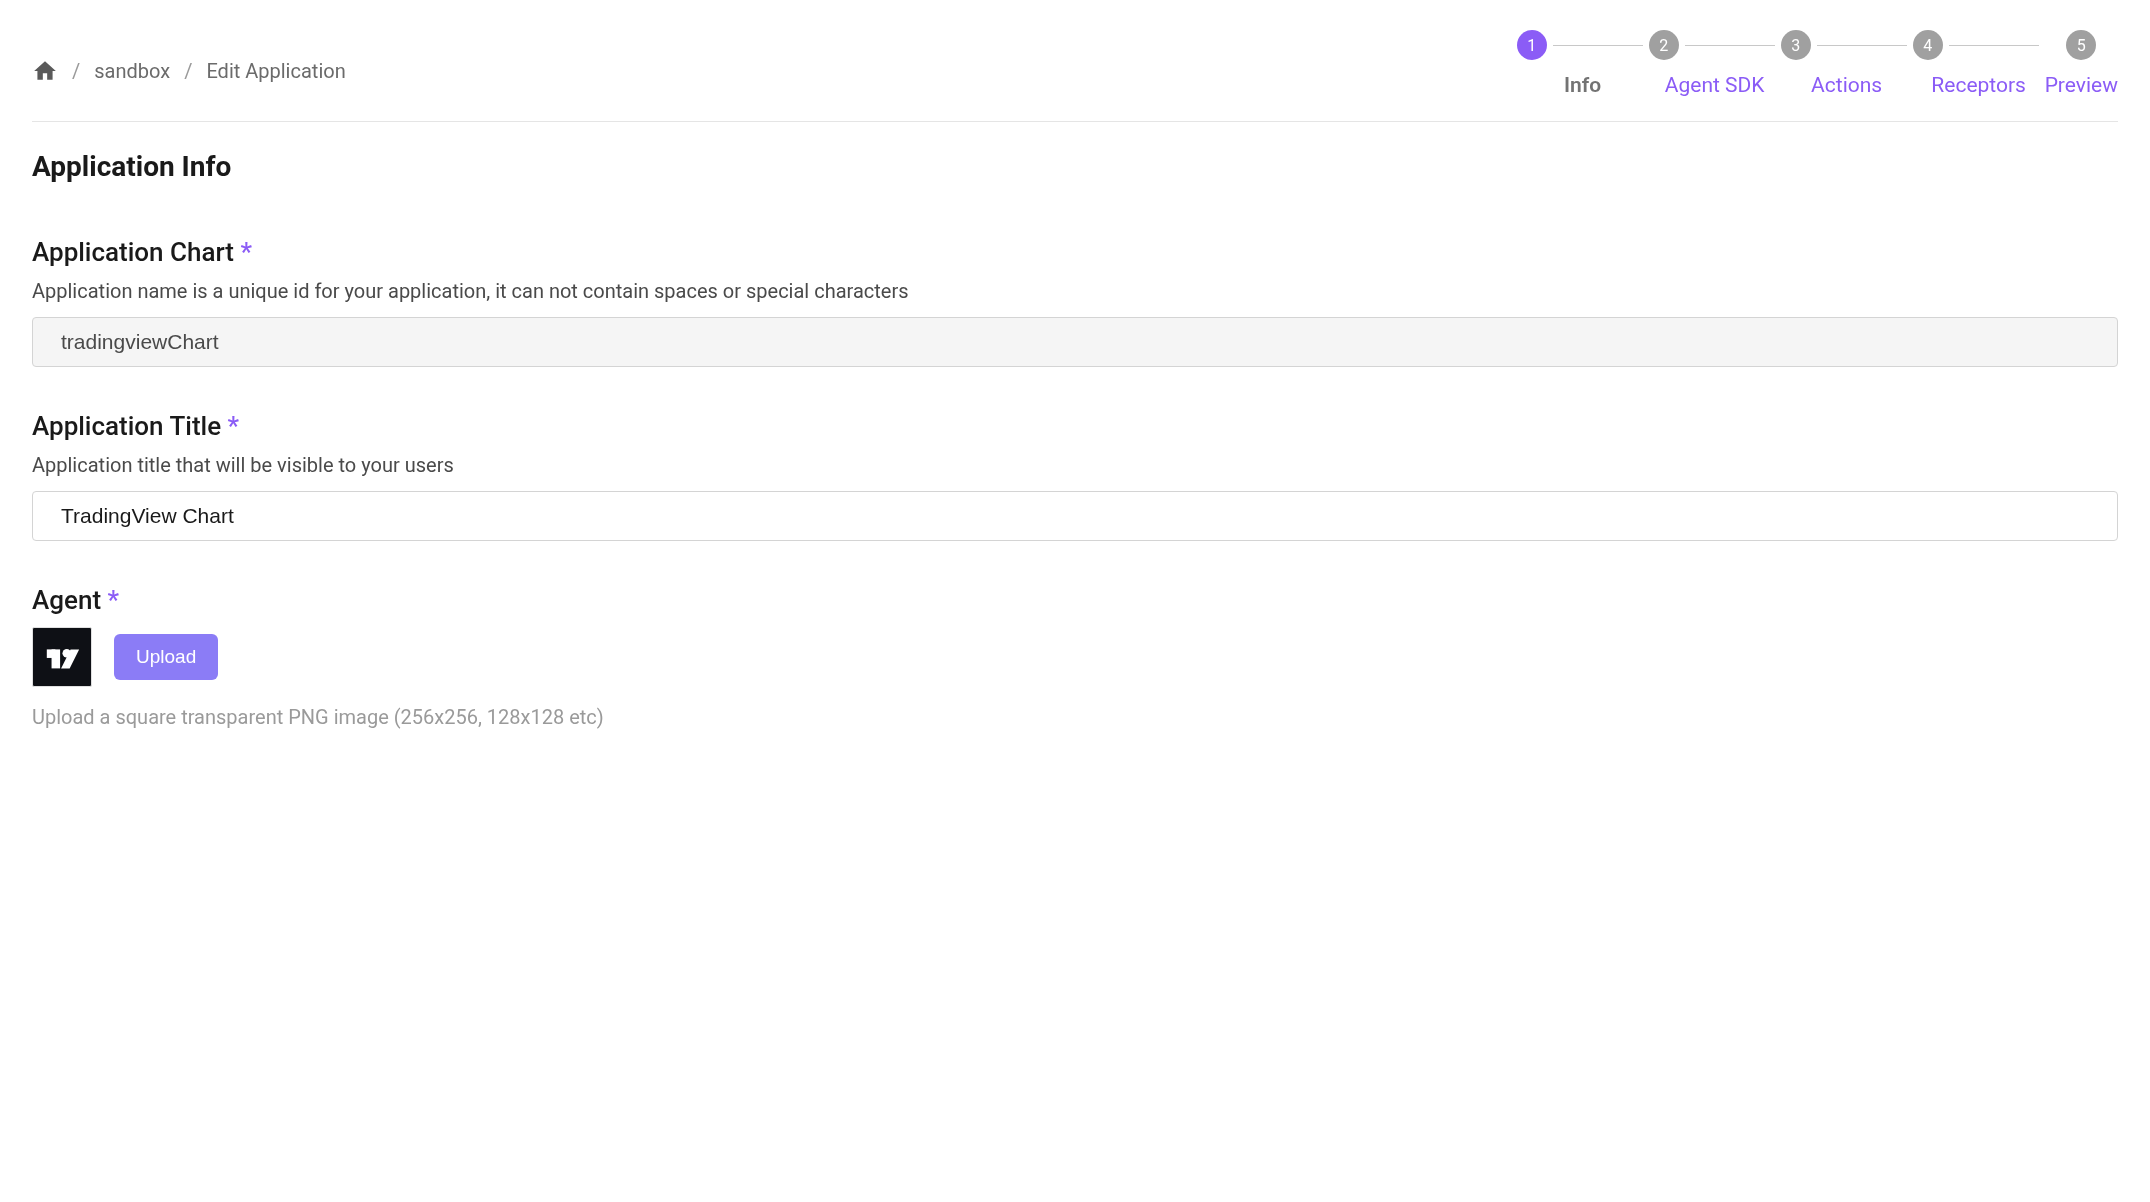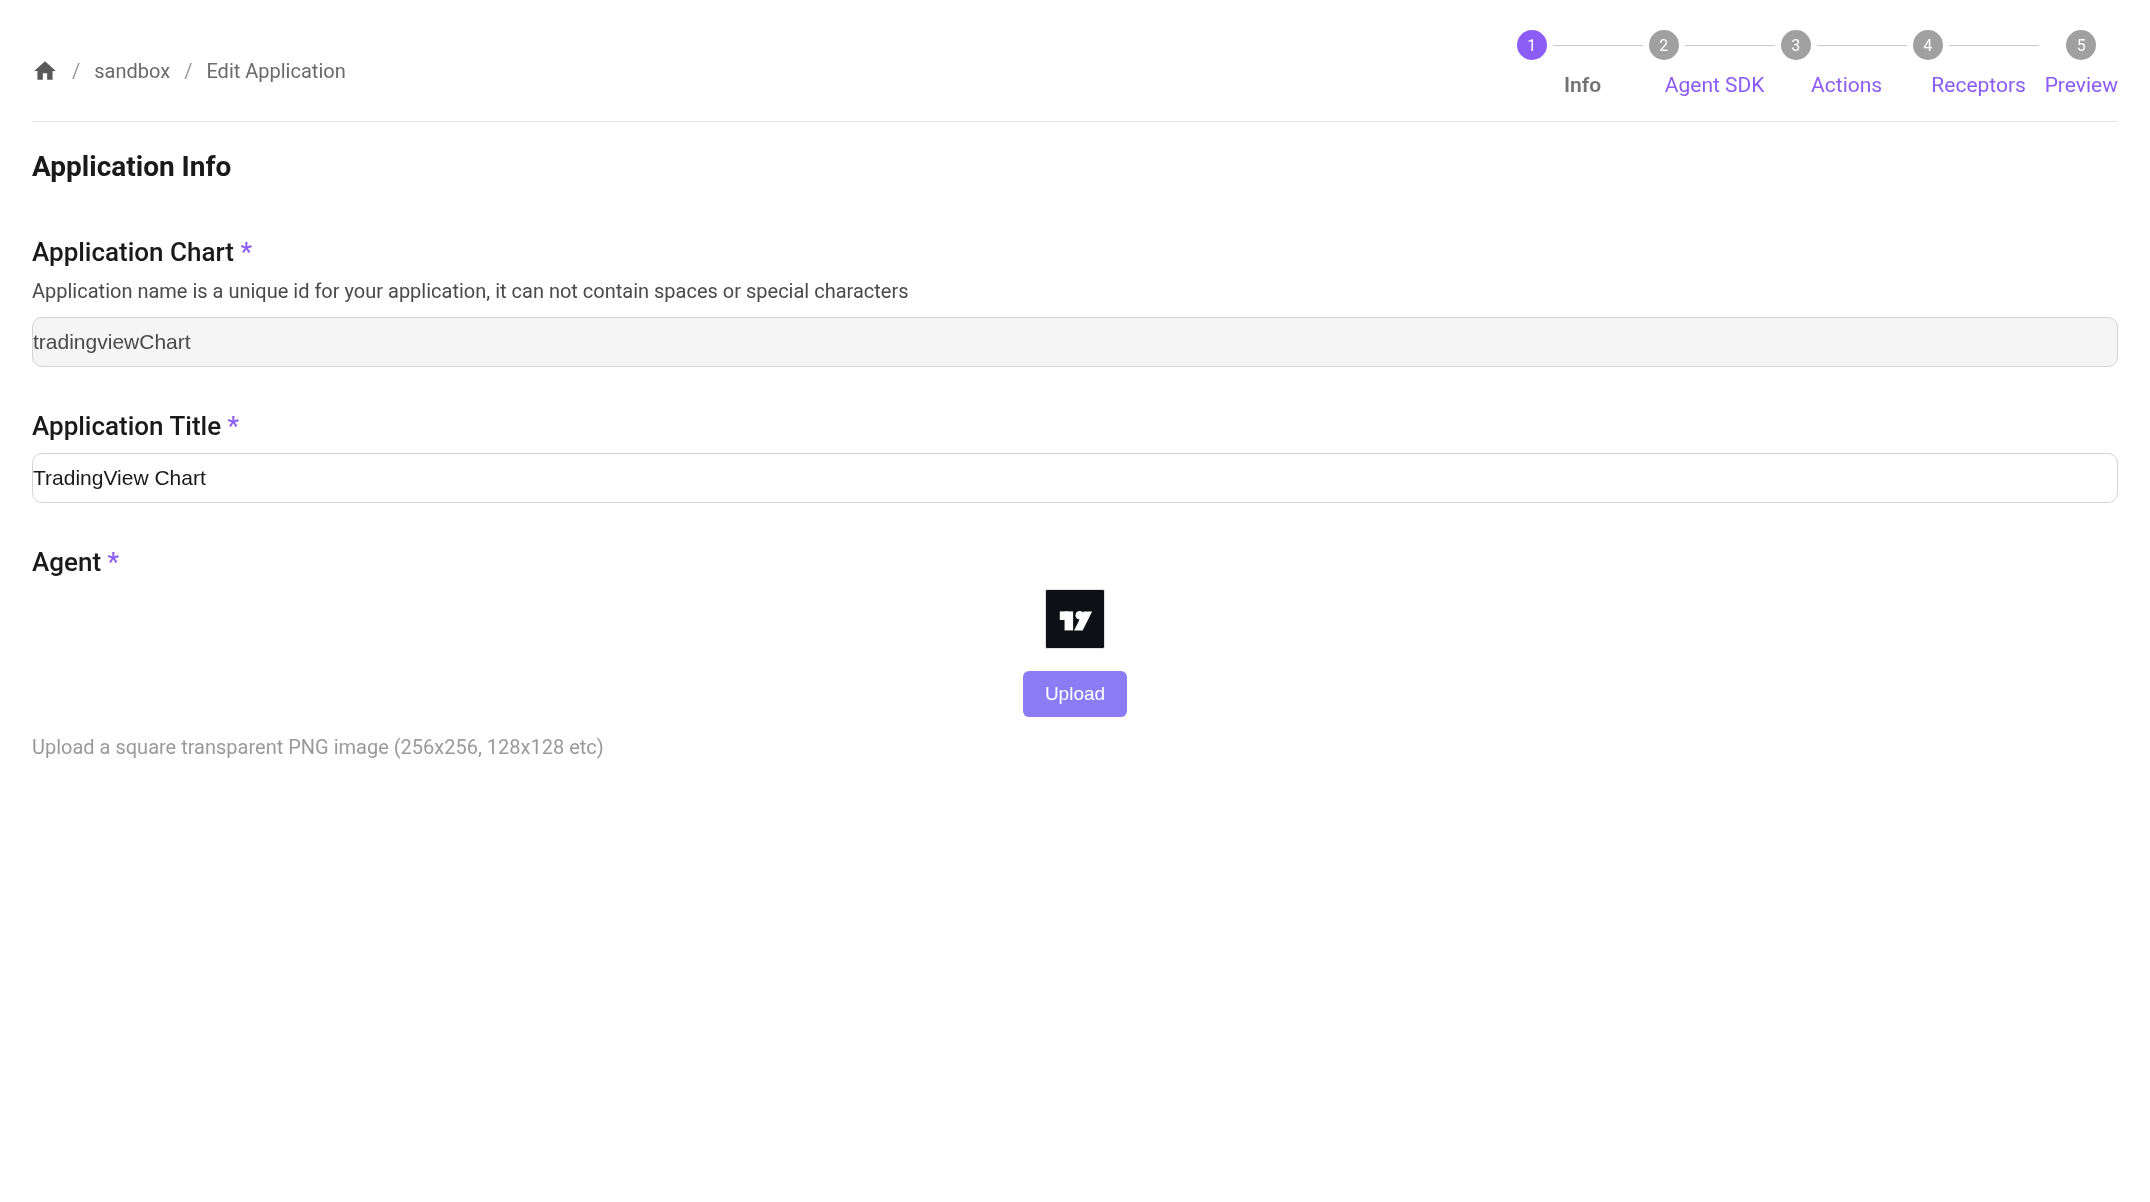--- a/index.html
+++ b/index.html
@@ -140,40 +140,39 @@
       margin-bottom: 14px;
     }
     
     .field-help.muted {
       color: #9a9a9a;
       font-size: 20px;
     }
     
     .text-input {
       width: 100%;
-      padding: 12px 0;
+      padding: 12px 28px;
       font-size: 21px;
       border: 1px solid #d4d4d4;
-      border-radius: 10px;
+      border-radius: 4px;
       background: #ffffff;
       color: #1a1a1a;
     }
     
     .text-input.disabled {
       background: #f5f5f5;
       color: #4a4a4a;
     }
     
     .logo-row {
       display: flex;
       align-items: center;
       gap: 22px;
       margin-top: 8px;
       margin-bottom: 18px;
-      flex-direction: column;
     }
     
     .logo-preview {
       width: 60px;
       height: 60px;
       border: 1px solid #e0e0e0;
       border-radius: 2px;
       background: #0e1015;
       display: flex;
       align-items: center;
@@ -265,20 +264,21 @@
   </div>
   <div class="field-help">Application name is a unique id for your application, it can not contain spaces or special characters</div>
   <input type="text" class="text-input disabled" readonly="" value="tradingviewChart" style="">
 </div>
 
 <div class="form-section">
   <div class="field-label">
     <span>Application Title</span>
     <span class="asterisk">*</span>
   </div>
+  <div class="field-help">Application title that will be visible to your users</div>
   <input type="text" class="text-input" value="TradingView Chart" style="">
 </div>
 
 <div class="form-section">
   <div class="field-label">
     <span>Agent</span>
     <span class="asterisk">*</span>
   </div>
   <div class="logo-row">
     <div class="logo-preview">

